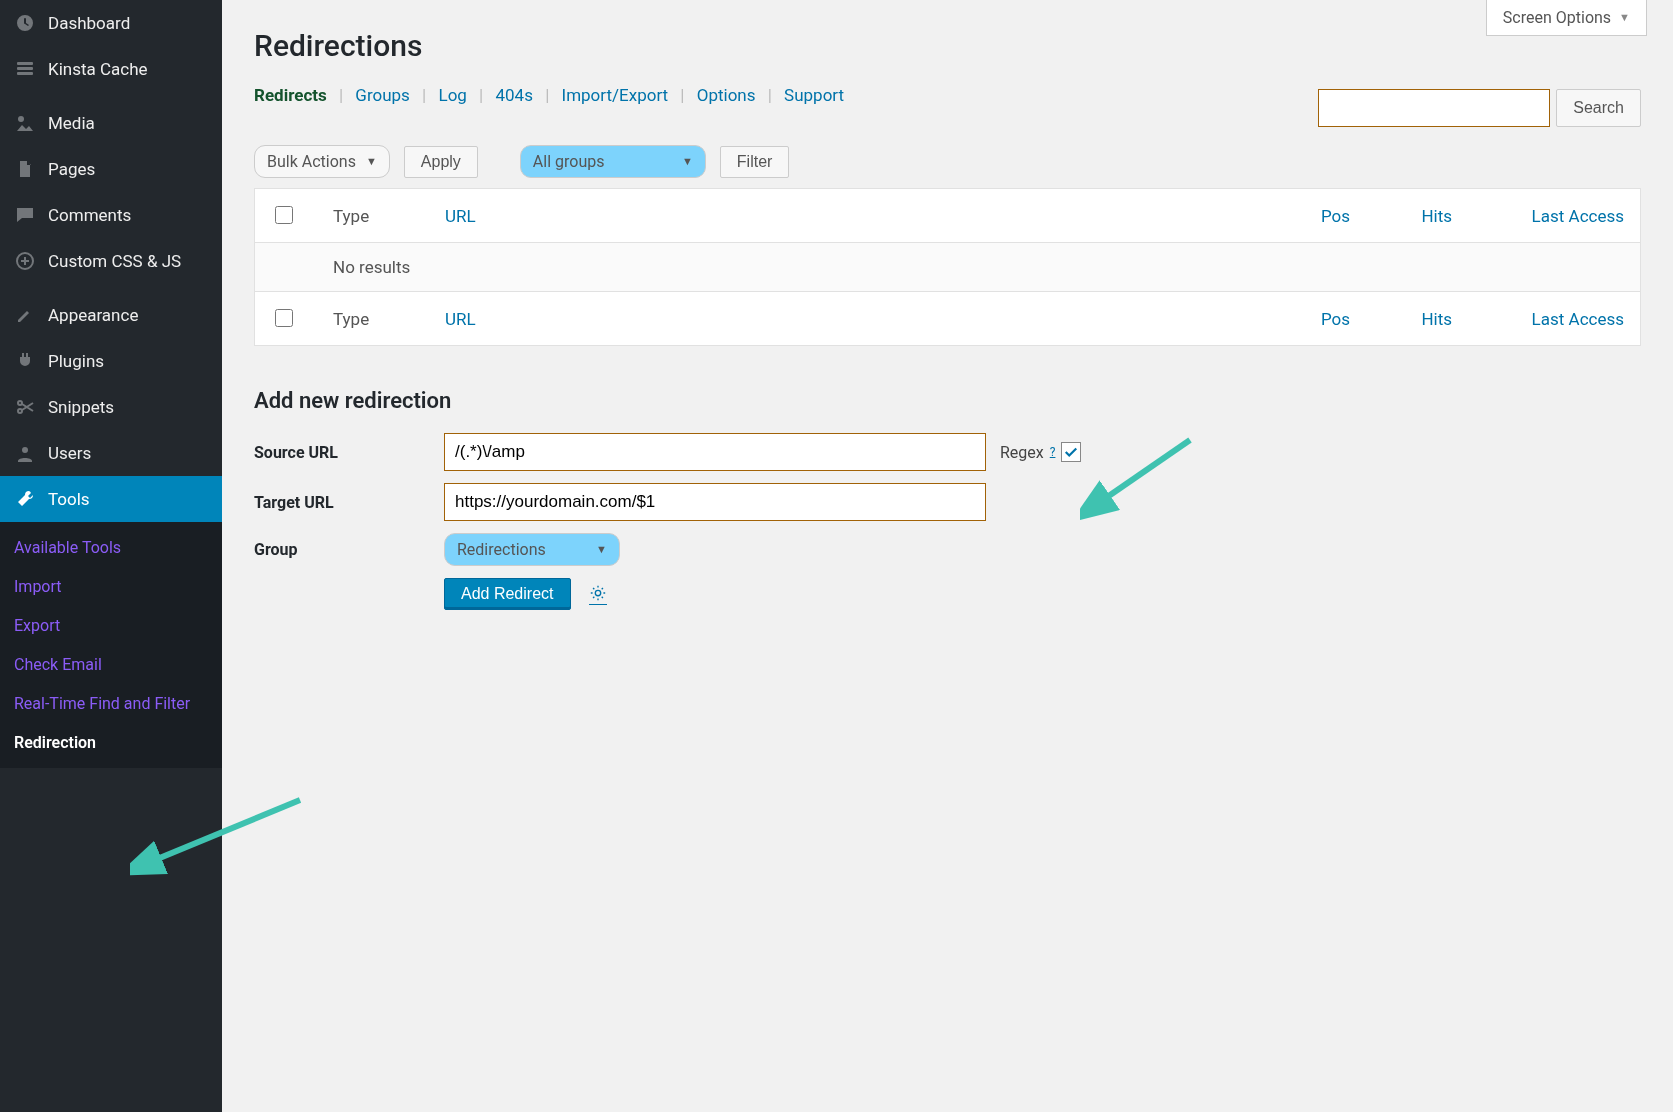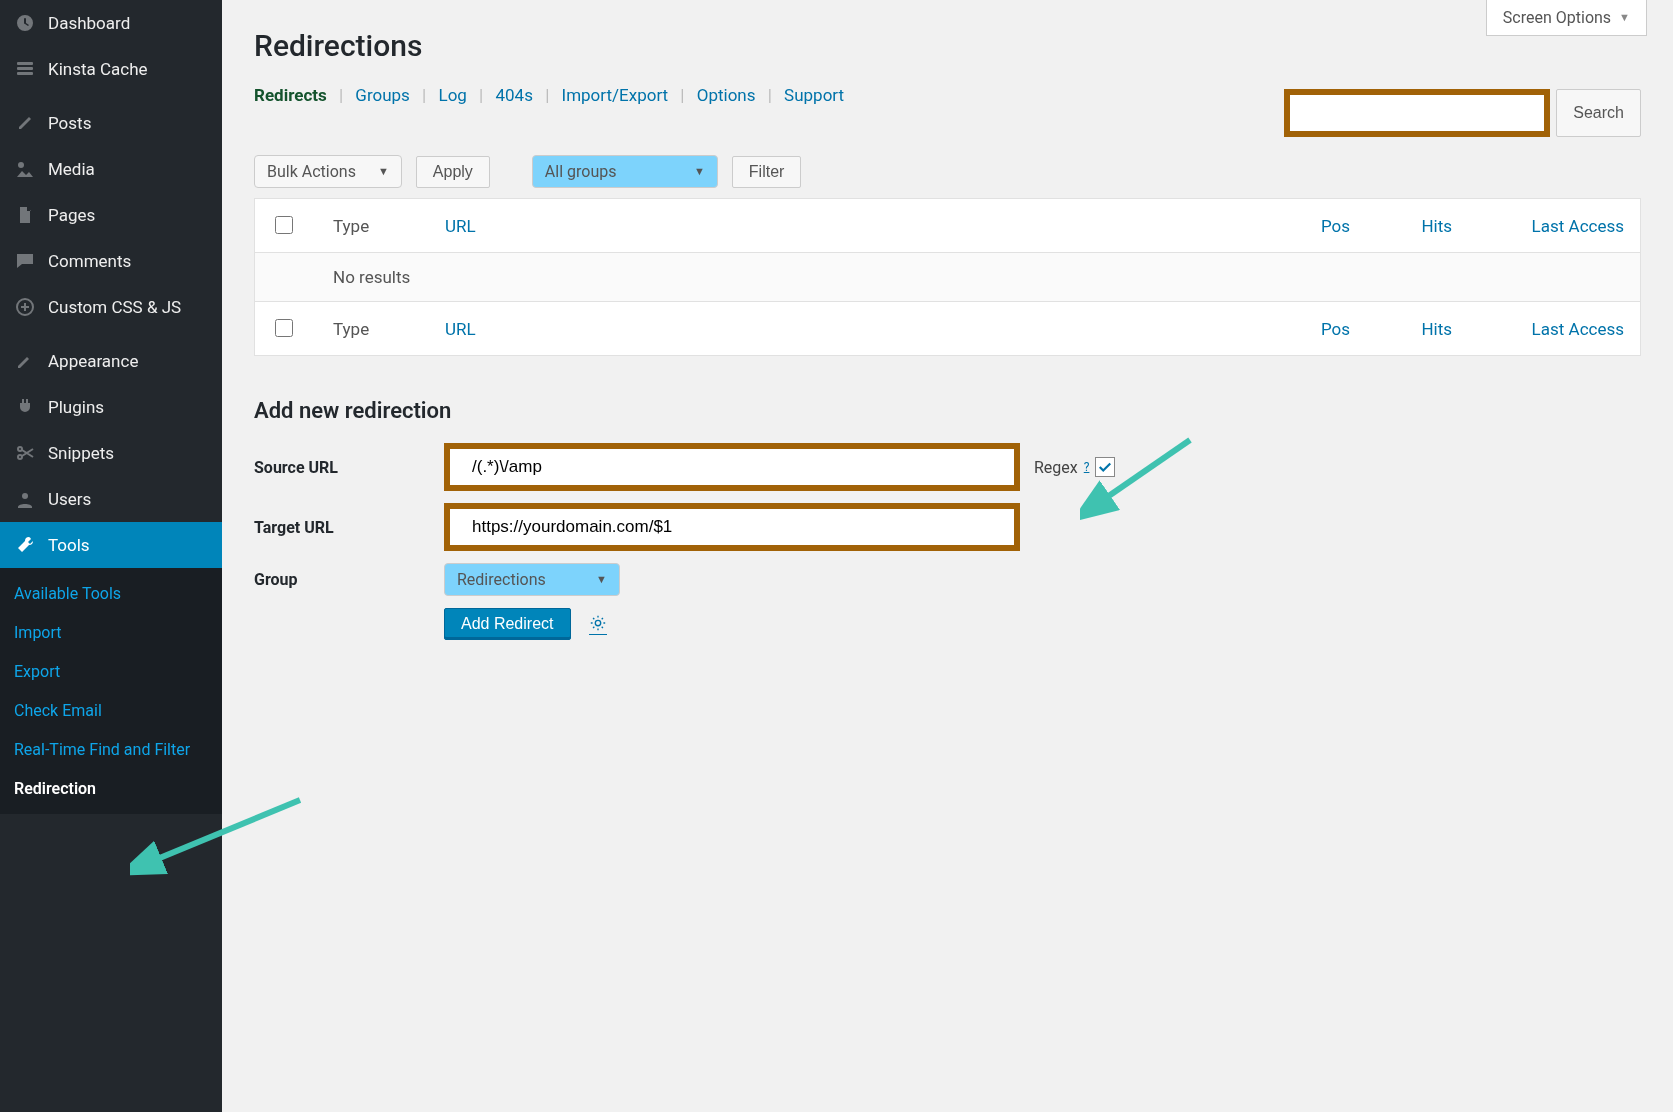--- a/index.html
+++ b/index.html
@@ -41,47 +41,47 @@
   }
   .menu-item .ico{width:22px;height:22px;display:inline-flex;align-items:center;justify-content:center;opacity:.6;color:#a7aaad;}
   .menu-item.active{background:var(--wp-blue-hl);color:#fff;position:relative;}
   .menu-item.active .ico{opacity:1;color:#fff;}
   .menu-item.active::after{
     content:"";position:absolute;right:-8px;top:50%;transform:translateY(-50%);
     border:8px solid transparent;border-right-color:var(--wp-gray-bg);
   }
   .menu-sep{height:8px;}
   .submenu{background:var(--wp-dark2);padding:6px 0;}
-  .submenu .sub-item{padding:10px 14px;font-size:16px;color:#0ea5e9;cursor:pointer;}
+  .submenu .sub-item{padding:10px 14px;font-size:16px;color:#8b5cf6;cursor:pointer;}
   .submenu .sub-item.current{color:#fff;font-weight:600;}
   
   #wpcontent{position:absolute;left:222px;top:0;right:0;bottom:0;padding:0 32px;}
   #screen-options{position:absolute;right:26px;top:0;display:flex;gap:10px;}
   .screen-opt-btn{
     border:1px solid #ccc;border-top:none;background:#fff;padding:8px 16px;
     font-size:16px;color:#555;cursor:pointer;display:flex;align-items:center;gap:8px;
   }
   .screen-opt-btn .tri{font-size:11px;color:#888;}
   h1.page-title{font-size:30px;font-weight:500;color:#23282d;margin:28px 0 22px;}
   .tabs-row{font-size:17px;margin-bottom:20px;}
   .tabs-row a{color:var(--wp-link);text-decoration:none;cursor:pointer;}
   .tabs-row .active-tab{font-weight:700;color:#14532d;}
   .tabs-row .sep{color:#bbb;margin:0 8px;}
   .search-row{display:flex;justify-content:flex-end;gap:6px;margin-top:-36px;margin-bottom:18px;}
-  .text-input{border:6px solid #a16207;padding:6px 22px;height:24px;}
+  .text-input{border:1px solid #a16207;padding:6px 10px;height:24px;}
   .search-row .text-input{width:210px;}
   .wp-button{
     border:1px solid var(--btn-border);background:var(--btn-gray);color:var(--btn-text);
     padding:6px 16px;font-size:16px;border-radius:2px;cursor:pointer;
   }
   .wp-button.primary{background:#0085ba;border-color:#006799;color:#fff;font-weight:500;box-shadow:inset 0 -2px 0 #006799;}
   .bulk-row{display:flex;align-items:center;gap:14px;margin-bottom:10px;}
   .pseudo-select{
     border:1px solid var(--btn-border);background:var(--btn-gray);color:#555;
-    padding:6px 12px;font-size:16px;border-radius:4px;display:inline-flex;align-items:center;gap:22px;cursor:pointer;
+    padding:6px 12px;font-size:16px;border-radius:11px;display:inline-flex;align-items:center;gap:10px;cursor:pointer;
   }
   .pseudo-select.native{background:#7dd3fc;}
   .pseudo-select .arrow{font-size:11px;color:#555;}
   
   table.redirects{width:100%;border-collapse:collapse;background:var(--panel-bg);border:1px solid var(--border-light);}
   table.redirects th,table.redirects td{padding:14px 16px;text-align:left;font-size:17px;}
   table.redirects thead th.link,table.redirects tfoot th.link{color:var(--wp-link);font-weight:400;cursor:pointer;}
   table.redirects thead th,table.redirects tfoot th{font-weight:400;color:#555;}
   table.redirects tbody td{color:#555;border-top:1px solid var(--border-light);border-bottom:1px solid var(--border-light);background:#fafafa;}
   table.redirects .cb{width:30px;}
@@ -123,28 +123,20 @@
     <span class="ico">
         <svg viewBox="0 0 20 20">
           <rect x="2" y="3" width="16" height="3" rx="1"></rect>
           <rect x="2" y="8" width="16" height="3" rx="1"></rect>
           <rect x="2" y="13" width="16" height="3" rx="1"></rect>
         </svg>
       </span>
     <span>Kinsta Cache</span>
   </div>
   <div class="menu-sep"></div>
-  <div class="menu-item">
-    <span class="ico">
-        <svg viewBox="0 0 20 20">
-          <path d="M4 14l10-10 2 2-10 10H4v-2z"></path>
-        </svg>
-      </span>
-    <span>Posts</span>
-  </div>
   <div class="menu-item">
     <span class="ico">
         <svg viewBox="0 0 20 20">
           <circle cx="6" cy="6" r="3"></circle>
           <path d="M2 18l5-6 4 4 3-3 4 5H2z"></path>
         </svg>
       </span>
     <span>Media</span>
   </div>
   <div class="menu-item">

